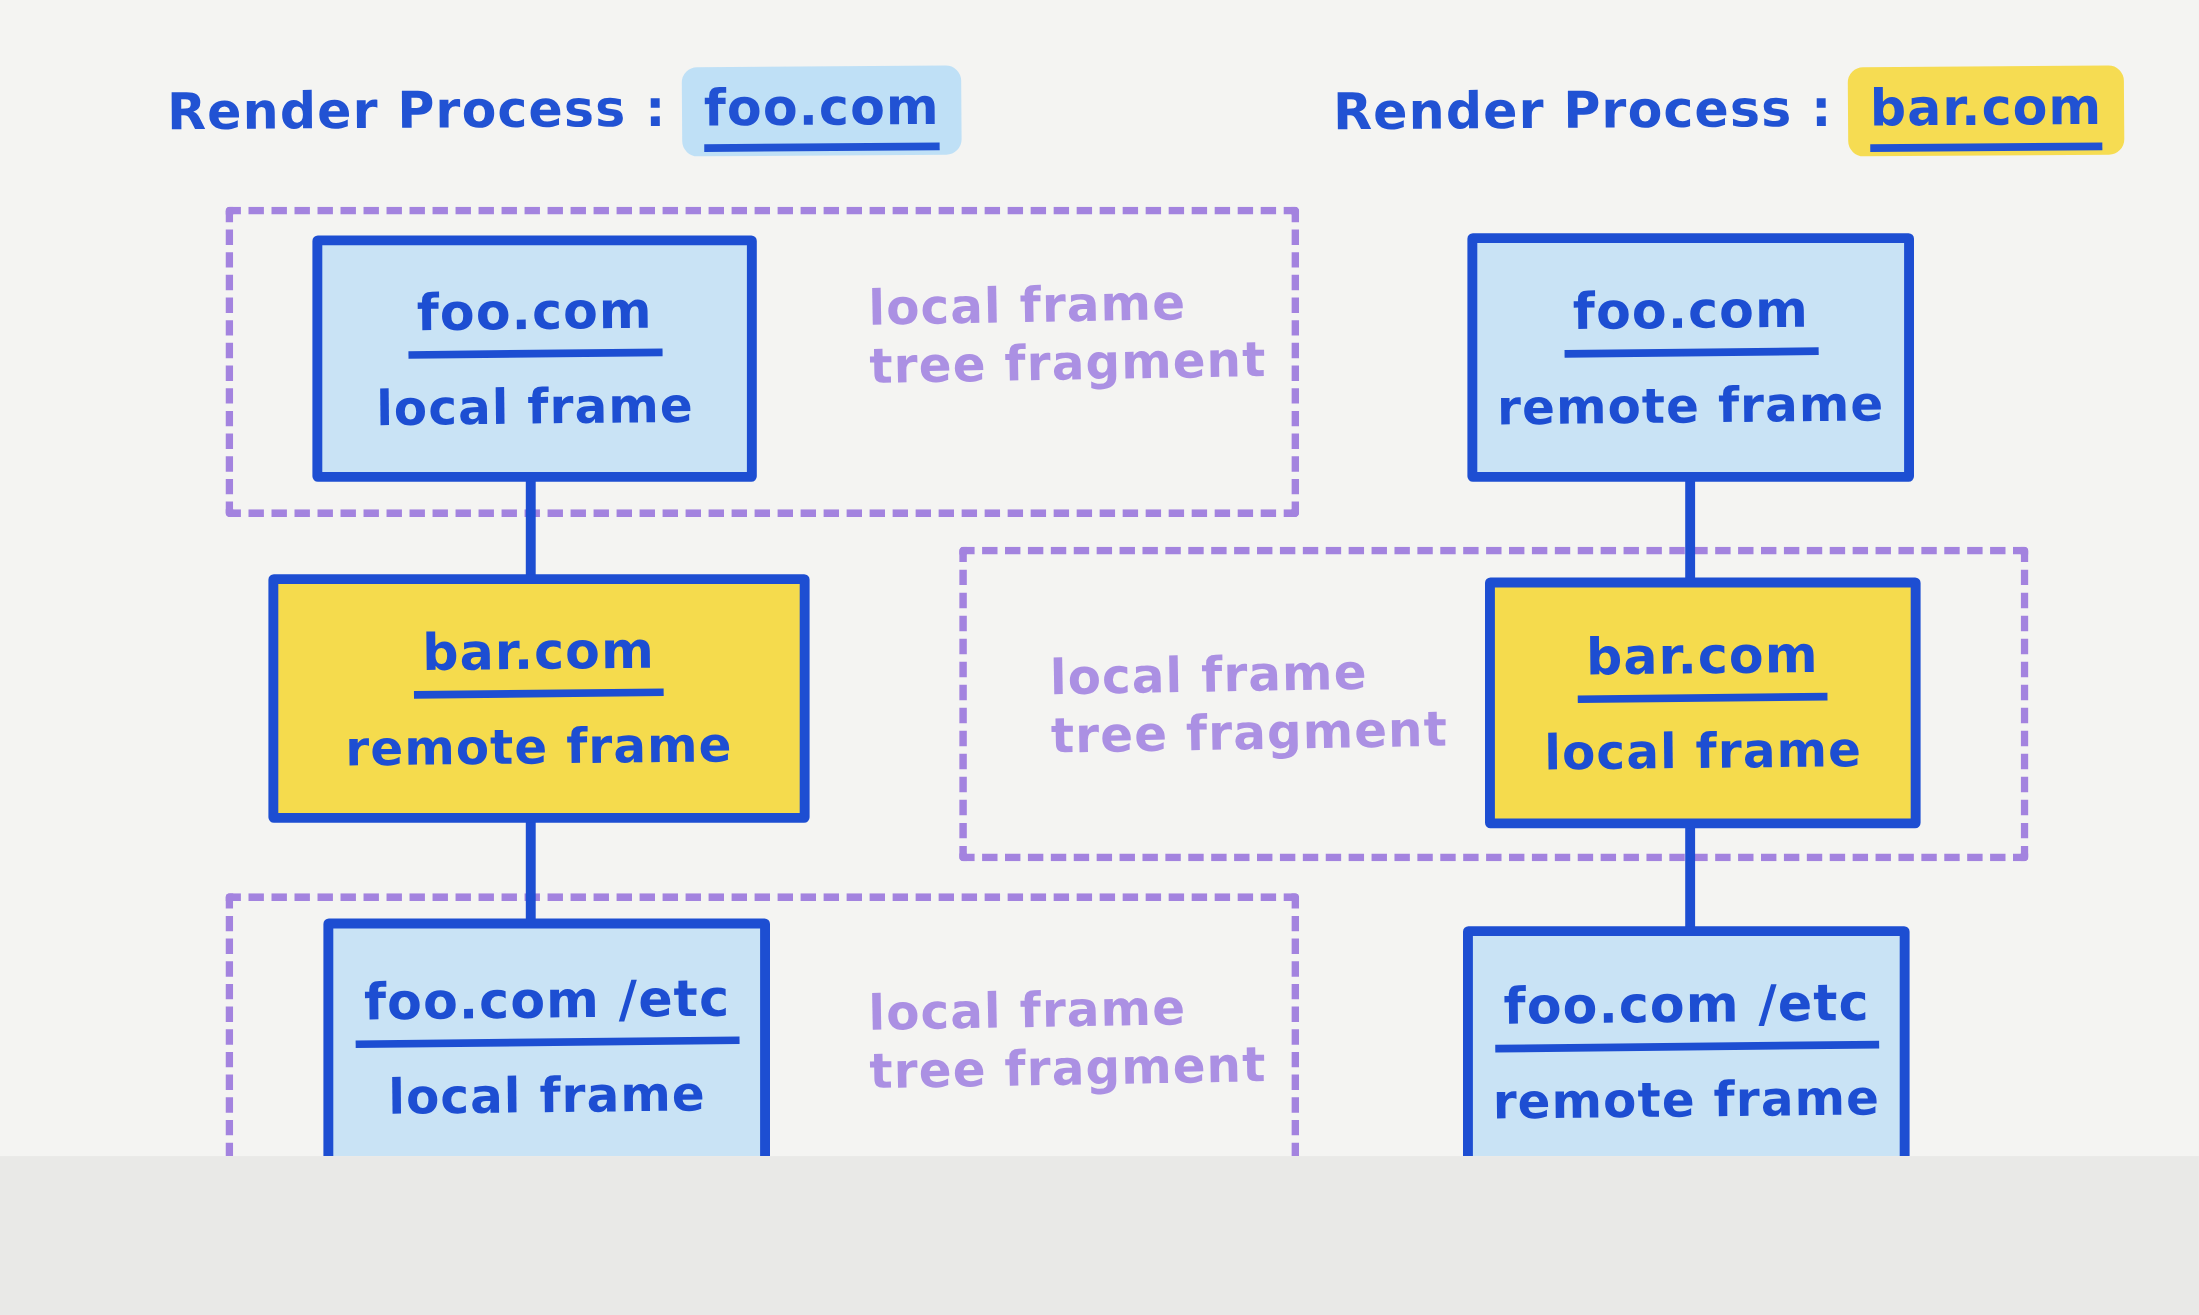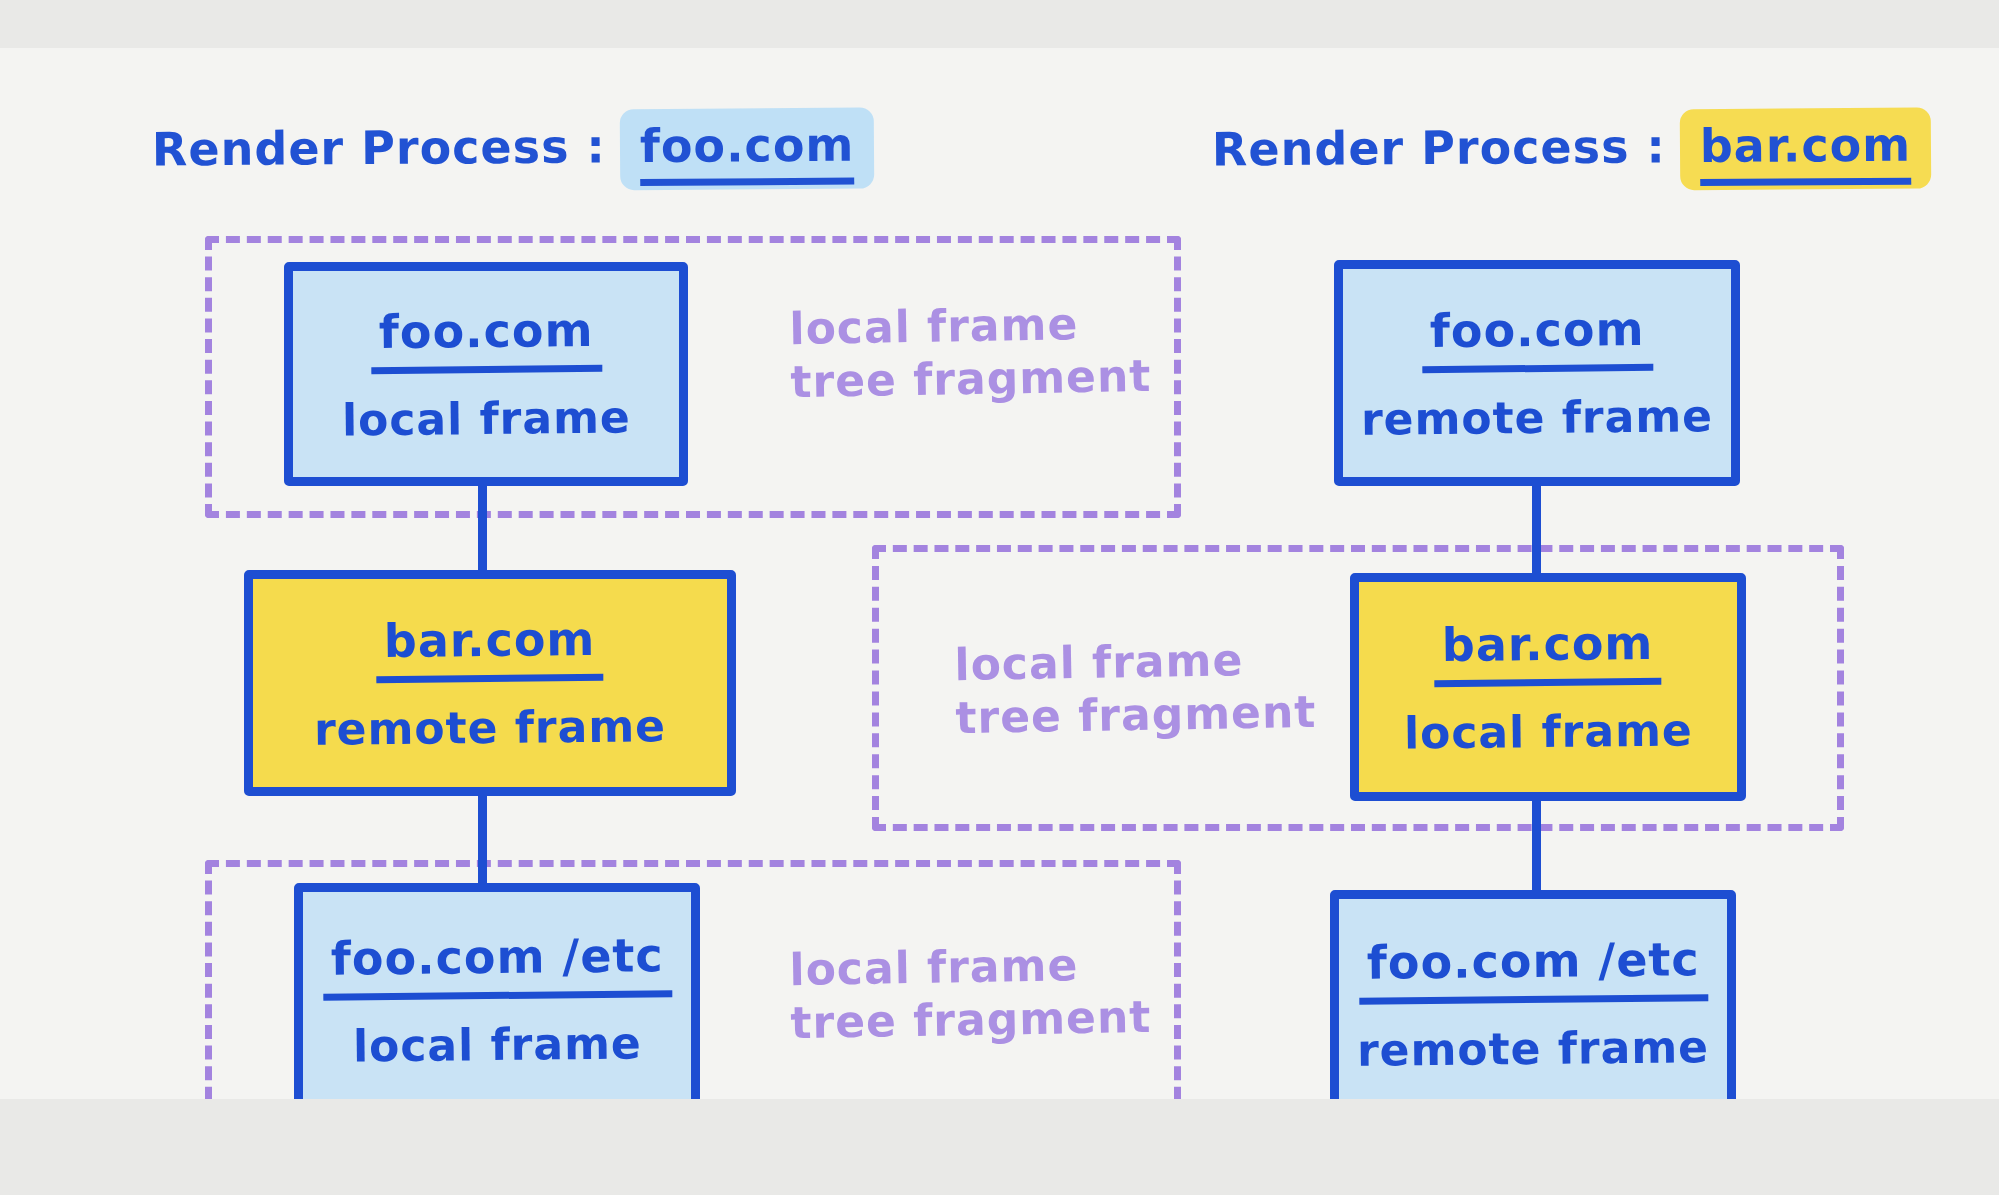--- a/index.html
+++ b/index.html
@@ -6,21 +6,20 @@
   body {
     background: #e9e9e7;
     font-family: "DejaVu Sans", "Liberation Sans", sans-serif;
   }
   #canvas {
     position: relative;
     width: 1999px;
     height: 1051px;
     background: #f4f4f2;
     overflow: hidden;
-    margin-top: 48px;
   }
 
   
   .proc-title {
     position: absolute;
     font-size: 46px;
     font-weight: bold;
     color: #2152d3;
     letter-spacing: 1px;
     white-space: nowrap;

